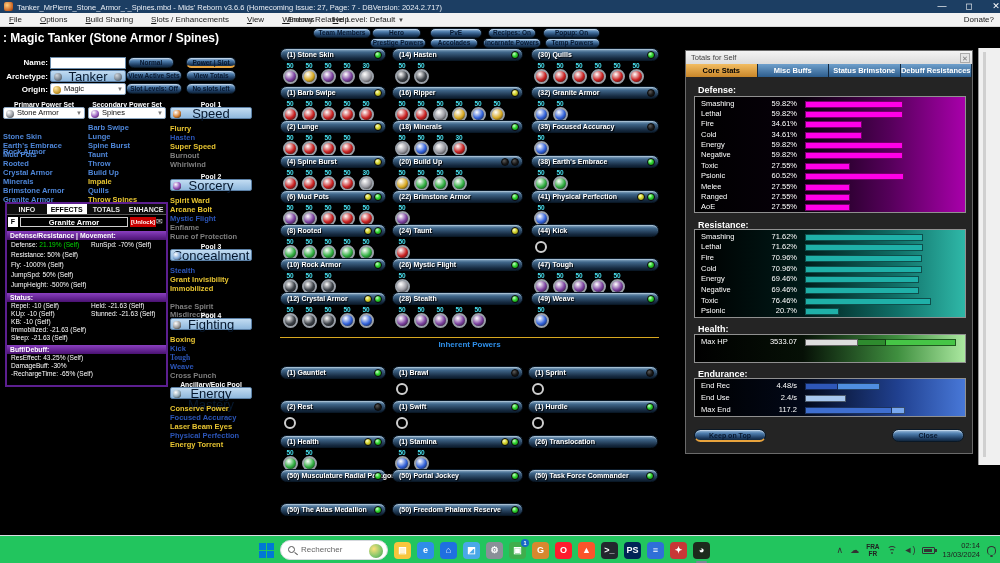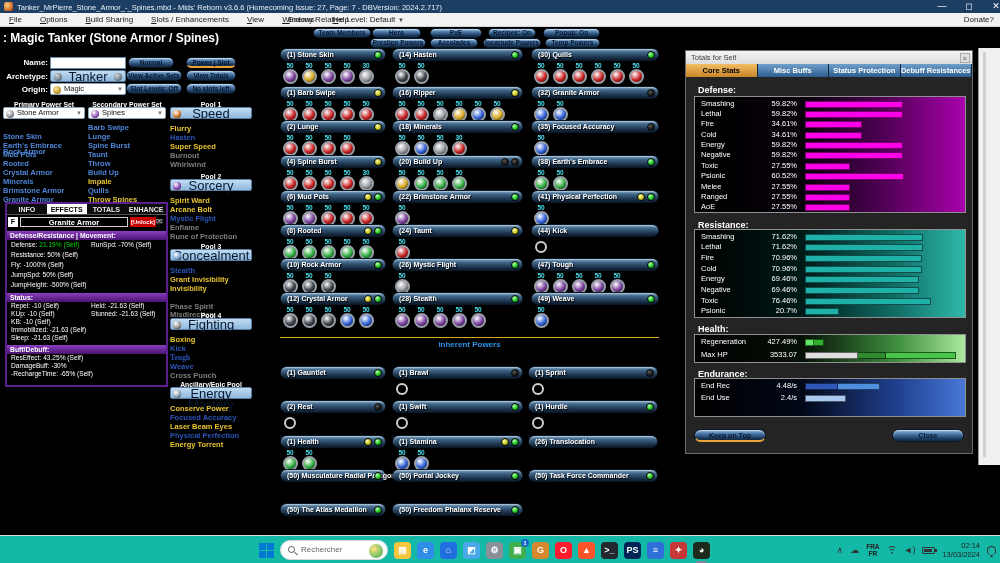--- a/index.html
+++ b/index.html
@@ -80,21 +80,21 @@
   .tot-name { position:absolute; left:6px; top:0; color:#fff; font-size:7.5px; }
   .tot-val { position:absolute; left:40px; top:0; width:62px; text-align:right; color:#fff; font-size:7.5px; }
   .tot-bar { position:absolute; left:110px; top:2px; height:7px; display:flex; }
   .tot-seg { height:7px; border:1px solid rgba(0,0,0,.55); border-left:none; }
   .tot-seg:first-child { border-left:1px solid rgba(0,0,0,.55); }
   .tot-btn { position:absolute; height:13px; width:72px; font-size:7px; line-height:11px; }
   .tot-btn.accent { border-bottom:2px solid #e8a33d; }
   #right-sliver { position:absolute; left:978px; top:0; width:22px; height:417px; background:#f0f0f0; border-left:1px solid #9a9a9a; }
   #right-sliver .inner { position:absolute; left:4px; top:4px; width:3px; height:405px; background:#d0d0d0; }
   
-  #taskbar { position:absolute; left:0; top:535px; width:1000px; height:28px; background:#14b8a6; border-top:1px solid #d9dce1; }
+  #taskbar { position:absolute; left:0; top:535px; width:1000px; height:28px; background:#22c55e; border-top:1px solid #d9dce1; }
   #tb-center { position:absolute; left:258px; top:0; height:28px; display:flex; align-items:center; gap:6px; }
   #start-btn { width:16px; height:16px; display:grid; grid-template-columns:7px 7px; grid-gap:1px; padding:0.5px; }
   #start-btn div { background:#0078d4; width:7px; height:7px; }
   #search-pill { width:108px; height:20px; background:#fff; border:1px solid #d5d8dd; border-radius:10px; position:relative; }
   #search-glass { position:absolute; left:7px; top:5px; width:7px; height:7px; border:1.4px solid #555; border-radius:50%; }
   #search-glass:after { content:""; position:absolute; left:5px; top:6px; width:4px; height:1.4px; background:#555; transform:rotate(40deg); }
   #search-text { position:absolute; left:20px; top:4px; font-size:8px; color:#666; }
   #search-weather { position:absolute; right:4px; top:3px; width:14px; height:14px; border-radius:50%; background:radial-gradient(circle at 35% 35%,#ffe27a,#7ec46a 60%,#3f8f3f); }
   .tb-app { width:17px; height:17px; border-radius:4px; position:relative; color:#fff; font-size:9px; font-weight:bold; text-align:center; line-height:17px; }
   .tb-app .badge { position:absolute; right:-3px; top:-3px; width:8px; height:8px; border-radius:50%; background:#1668c8; color:#fff; font-size:5.5px; line-height:8px; font-weight:bold; }
@@ -211,21 +211,21 @@
       <div class="blue-select" style="left: 170px; width: 82px; top: 131px; height: 12px; line-height: 11px;"><div class="sel-icon" style="background: radial-gradient(circle at 35% 30%, rgb(255, 255, 255), rgb(143, 79, 184) 55%, rgb(34, 34, 34)); left: 2px;"></div>Sorcery<div class="sel-icon" style="background: radial-gradient(circle at 35% 30%, rgb(255, 255, 255), rgb(143, 79, 184) 55%, rgb(34, 34, 34)); right: 2px;"></div></div>
       <div class="plist-item st-available" style="left: 170px; top: 148px;">Spirit Ward</div>
       <div class="plist-item st-available" style="left: 170px; top: 157px;">Arcane Bolt</div>
       <div class="plist-item st-taken2" style="left: 170px; top: 166px;">Mystic Flight</div>
       <div class="plist-item st-unavailable" style="left: 170px; top: 175px;">Enflame</div>
       <div class="plist-item st-unavailable" style="left: 170px; top: 184px;">Rune of Protection</div>
       <div class="set-header" style="left: 170px; width: 82px; top: 195px;">Pool 3</div>
       <div class="blue-select" style="left: 170px; width: 82px; top: 201px; height: 12px; line-height: 11px;"><div class="sel-icon" style="background: radial-gradient(circle at 35% 30%, rgb(255, 255, 255), rgb(127, 168, 216) 55%, rgb(34, 34, 34)); left: 2px;"></div>Concealment<div class="sel-icon" style="background: radial-gradient(circle at 35% 30%, rgb(255, 255, 255), rgb(127, 168, 216) 55%, rgb(34, 34, 34)); right: 2px;"></div></div>
       <div class="plist-item st-taken2" style="left: 170px; top: 218px;">Stealth</div>
       <div class="plist-item st-available" style="left: 170px; top: 227px;">Grant Invisibility</div>
-      <div class="plist-item st-available" style="left: 170px; top: 236px;">Invisibility</div>
+      <div class="plist-item st-available" style="left: 170px; top: 236px;">Immobilized</div>
       <div class="plist-item st-unavailable" style="left: 170px; top: 262px;">Misdirection</div>
       <div class="plist-item st-unavailable" style="left: 170px; top: 254px;">Phase Spirit</div>
       <div class="set-header" style="left: 170px; width: 82px; top: 264px;">Pool 4</div>
       <div class="blue-select" style="left: 170px; width: 82px; top: 270px; height: 12px; line-height: 11px;"><div class="sel-icon" style="background: radial-gradient(circle at 35% 30%, rgb(255, 255, 255), rgb(154, 154, 154) 55%, rgb(34, 34, 34)); left: 2px;"></div>Fighting<div class="sel-icon" style="background: radial-gradient(circle at 35% 30%, rgb(255, 255, 255), rgb(154, 154, 154) 55%, rgb(34, 34, 34)); right: 2px;"></div></div>
       <div class="plist-item st-available" style="left: 170px; top: 287px;">Boxing</div>
       <div class="plist-item st-taken2" style="left: 170px; top: 296px;">Kick</div>
       <div class="plist-item st-taken2" style="left: 170px; top: 305px; font-family: Liberation Serif, serif;">Tough</div>
       <div class="plist-item st-taken2" style="left: 170px; top: 314px;">Weave</div>
       <div class="plist-item st-unavailable" style="left: 170px; top: 323px;">Cross Punch</div>
       <div class="set-header" style="left: 170px; width: 82px; top: 333px;">Ancillary/Epic Pool</div>
@@ -923,21 +923,21 @@
         </div>
       </div>
     </div>
 
   <div id="totals">
     <div id="totals-titlebar">Totals for Self</div>
     <div id="totals-close">✕</div>
     <div id="totals-tabs">
         <div class="tot-tab active">Core Stats</div>
         <div class="tot-tab">Misc Buffs</div>
-        <div class="tot-tab">Status Protection</div>
+        <div class="tot-tab">Status Brimstone</div>
         <div class="tot-tab">Debuff Resistances</div>
       </div>
     <div id="totals-body">
         <div class="tot-label" style="top: 34px;">Defense:</div>
         <div class="tot-box defense" style="top: 45px; height: 117.4px; padding-top: 1.5px;">
           <div class="tot-row" style="height: 10.4px;">
             <div class="tot-name">Smashing</div>
             <div class="tot-val">59.82%</div>
             <div class="tot-bar">
               <div class="tot-seg" style="width: 98.2307px; background: rgb(255, 0, 232);"></div>
@@ -1069,28 +1069,20 @@
             <div class="tot-name">Psionic</div>
             <div class="tot-val">20.7%</div>
             <div class="tot-bar">
               <div class="tot-seg" style="width: 33.9916px; background: rgb(31, 176, 168);"></div>
             </div>
           </div>
         </div>
         <div class="tot-label" style="top: 273px;">Health:</div>
         <div class="tot-box health" style="top: 283px; height: 29px; padding-top: 1.5px;">
           <div class="tot-row" style="height: 13px;">
-            <div class="tot-name">Regeneration</div>
-            <div class="tot-val">427.49%</div>
-            <div class="tot-bar">
-              <div class="tot-seg" style="width: 9.36px; background: rgb(99, 230, 99);"></div>
-              <div class="tot-seg" style="width: 9.36px; background: rgb(47, 174, 47);"></div>
-            </div>
-          </div>
-          <div class="tot-row" style="height: 13px;">
             <div class="tot-name">Max HP</div>
             <div class="tot-val">3533.07</div>
             <div class="tot-bar">
               <div class="tot-seg" style="width: 53.04px; background: rgb(222, 222, 222);"></div>
               <div class="tot-seg" style="width: 28.08px; background: rgb(46, 139, 46);"></div>
               <div class="tot-seg" style="width: 70.2px; background: rgb(70, 197, 70);"></div>
             </div>
           </div>
         </div>
         <div class="tot-label" style="top: 318px;">Endurance:</div>
@@ -1101,20 +1093,28 @@
             <div class="tot-bar">
               <div class="tot-seg" style="width: 32.76px; background: rgb(46, 87, 184);"></div>
               <div class="tot-seg" style="width: 42.12px; background: rgb(79, 143, 224);"></div>
             </div>
           </div>
           <div class="tot-row" style="height: 12px;">
             <div class="tot-name">End Use</div>
             <div class="tot-val">2.4/s</div>
             <div class="tot-bar">
               <div class="tot-seg" style="width: 40.56px; background: rgb(168, 200, 238);"></div>
+            </div>
+          </div>
+          <div class="tot-row" style="height: 12px;">
+            <div class="tot-name">Max End</div>
+            <div class="tot-val">117.2</div>
+            <div class="tot-bar">
+              <div class="tot-seg" style="width: 87.36px; background: rgb(63, 111, 208);"></div>
+              <div class="tot-seg" style="width: 12.48px; background: rgb(120, 168, 240);"></div>
             </div>
           </div>
         </div>
       </div>
     <div class="tot-btn pill accent" style="left:8px;top:378px;">Keep on Top</div>
     <div class="tot-btn pill" style="right:8px;top:378px;">Close</div>
   </div>
 
   <div id="right-sliver">
       <div class="inner"></div>

